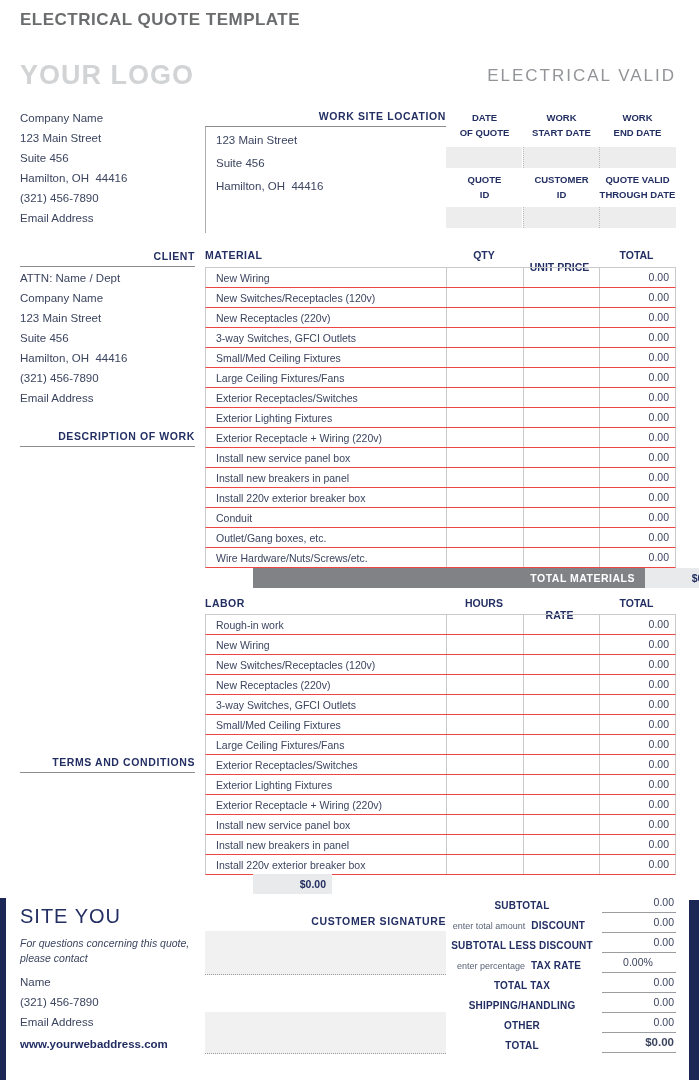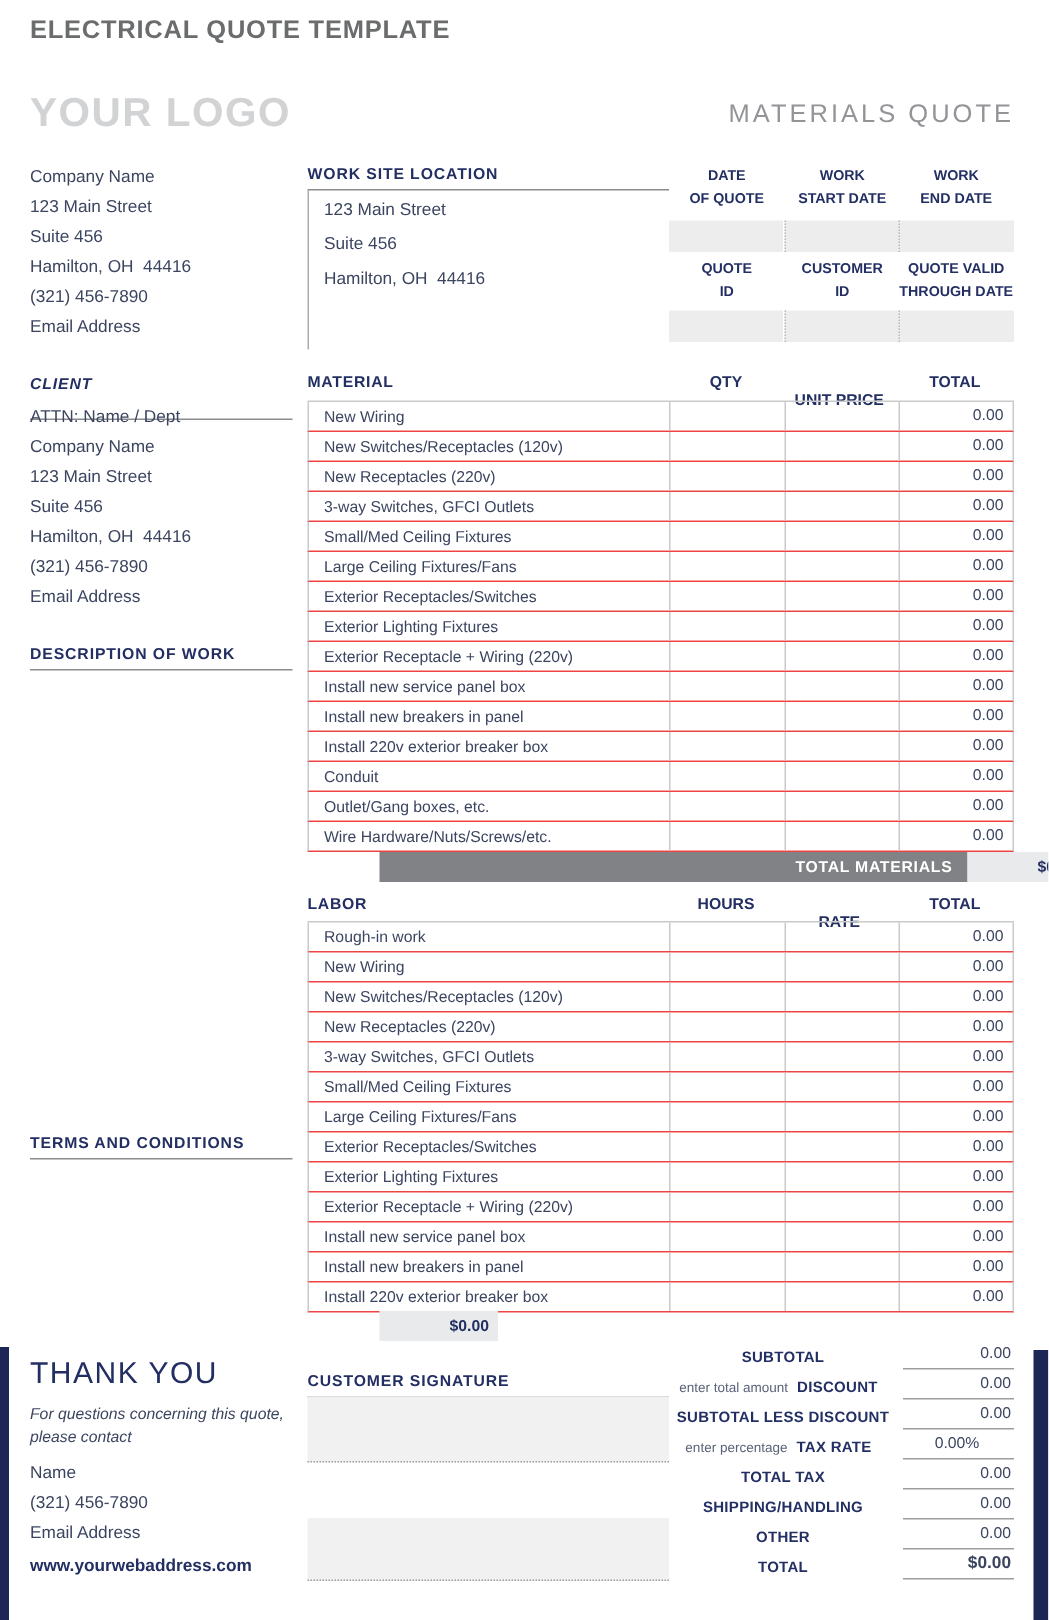--- a/index.html
+++ b/index.html
@@ -6,28 +6,28 @@
   .page{position:relative;width:699px;height:1080px;background:#fff;overflow:hidden;
         font-family:"Liberation Sans", sans-serif;color:#3c4560;}
   .abs{position:absolute;}
 
   
   .doc-title{left:20px;top:10px;font-size:17px;font-weight:bold;color:#6a6c6e;letter-spacing:.5px;}
   .logo{left:20px;top:60px;font-size:27px;font-weight:bold;color:#d2d3d5;letter-spacing:1px;}
   .doc-type{right:23px;top:66px;font-size:17px;color:#929497;letter-spacing:2px;}
 
   
-  .sec-h{font-size:10.5px;font-weight:bold;color:#232f63;letter-spacing:.6px;}
+  .sec-h{font-size:10.5px;font-weight:bold;color:#232f63;letter-spacing:.6px;text-align:right;}
   .rule{border-bottom:1px solid #8a8c8e;}
 
   
   .lines div{height:20px;line-height:20px;font-size:11.5px;white-space:pre-wrap;}
   #company-block{left:20px;top:108px;width:180px;}
   #client-block{left:20px;top:268px;width:180px;}
-  .client-h{left:20px;top:250px;width:175px;padding-bottom:17px;font-style:italic;}
+  .client-h{left:20px;top:250px;width:175px;padding-bottom:4px;}
   .desc-h{left:20px;top:430px;width:175px;padding-bottom:4px;}
   .terms-h{left:20px;top:756px;width:175px;padding-bottom:4px;}
   .free-area{background:transparent;}
 
   
   .ws-h{left:205px;top:110px;width:241px;padding-bottom:4px;}
   .ws-box{left:205px;top:127px;width:240px;height:106px;border-left:1px solid #aaacae;padding-left:10px;}
   .ws-box div{height:20px;line-height:20px;font-size:11.5px;margin-top:3px;white-space:pre-wrap;}
 
   
@@ -77,21 +77,21 @@
   .sig-h{left:205px;width:241px;padding-bottom:4px;border-bottom:1px solid #8a8c8e;}
   .sig-box{left:205px;width:241px;background:#f1f1f2;border-bottom:1px dotted #9b9da0;}
 </style>
 </head>
 <body>
 
 <div class="page">
 
   <div class="abs doc-title">ELECTRICAL QUOTE TEMPLATE</div>
   <div class="abs logo">YOUR LOGO</div>
-  <div class="abs doc-type">MATERIALS QUOTE</div>
+  <div class="abs doc-type">ELECTRICAL VALID</div>
 
   <div class="abs lines" id="company-block">
       <div>Company Name</div>
       <div>123 Main Street</div>
       <div>Suite 456</div>
       <div>Hamilton, OH  44416</div>
       <div>(321) 456-7890</div>
       <div>Email Address</div>
     </div>
 
@@ -375,21 +375,21 @@
         <div class="s-val">0.00</div>
       </div>
       <div class="s-row">
         <div class="s-left"><span class="s-label">TOTAL</span></div>
         <div class="s-val bold">$0.00</div>
       </div>
     </div>
 
   <div class="abs left-bar"></div>
   <div class="abs right-bar"></div>
-  <div class="abs thank-you">THANK YOU</div>
+  <div class="abs thank-you">SITE YOU</div>
   <div class="abs note">
     <div>For questions concerning this quote,</div>
     <div>please contact</div>
   </div>
   <div class="abs lines" id="contact-block">
       <div>Name</div>
       <div>(321) 456-7890</div>
       <div>Email Address</div>
     </div>
   <div class="abs website">www.yourwebaddress.com</div>

